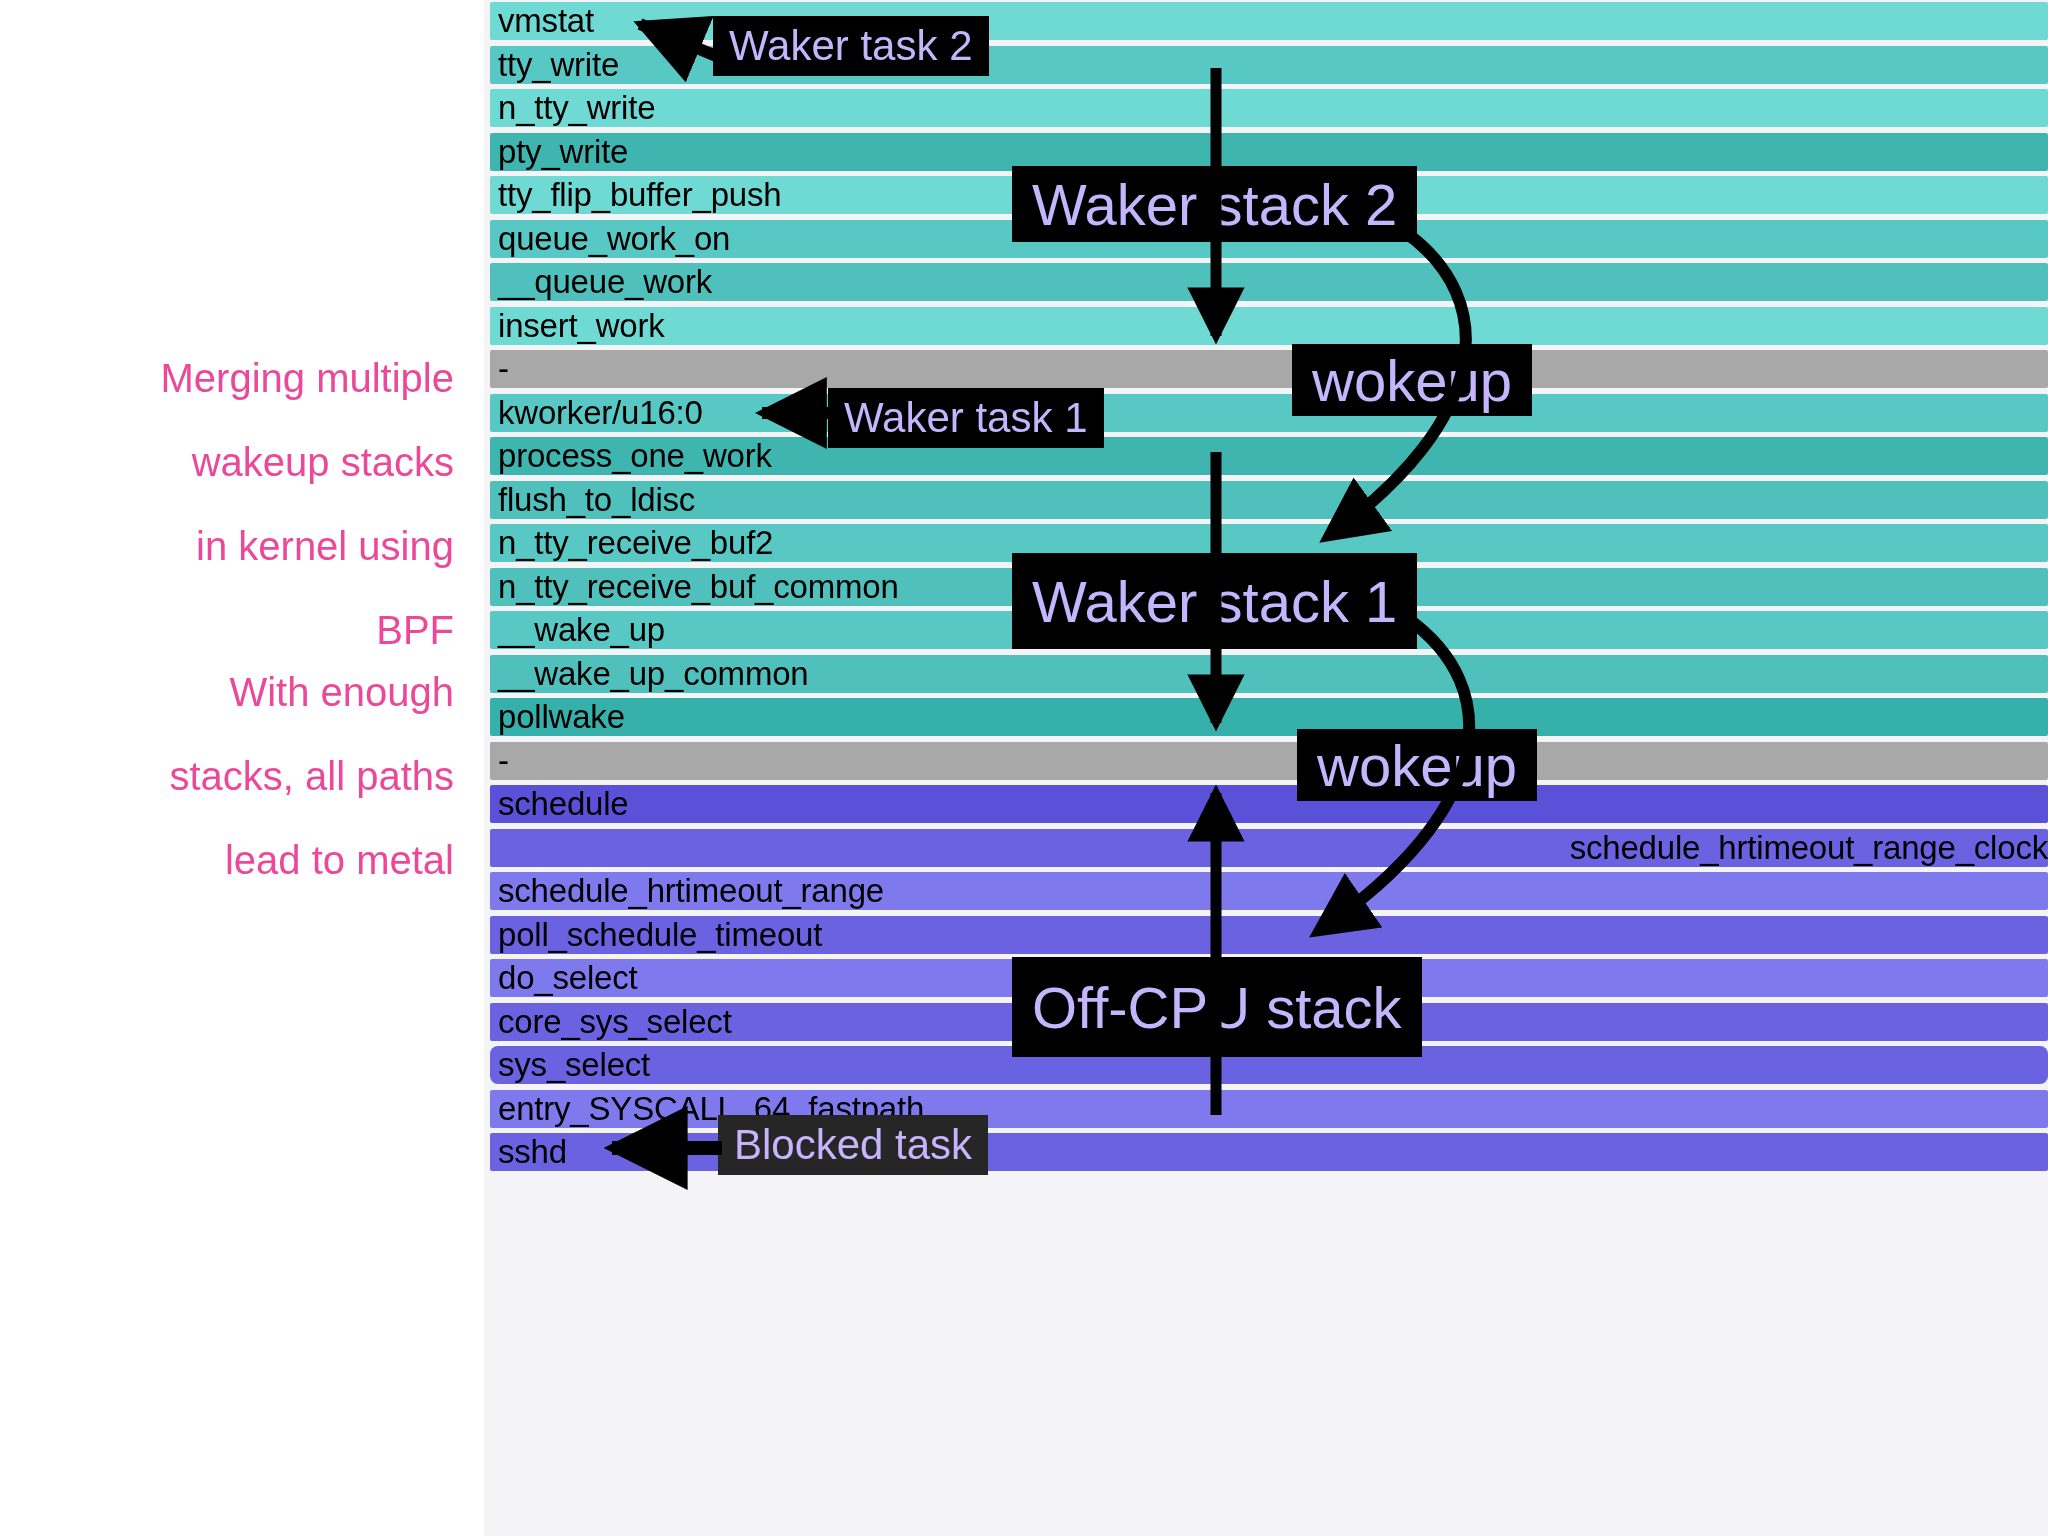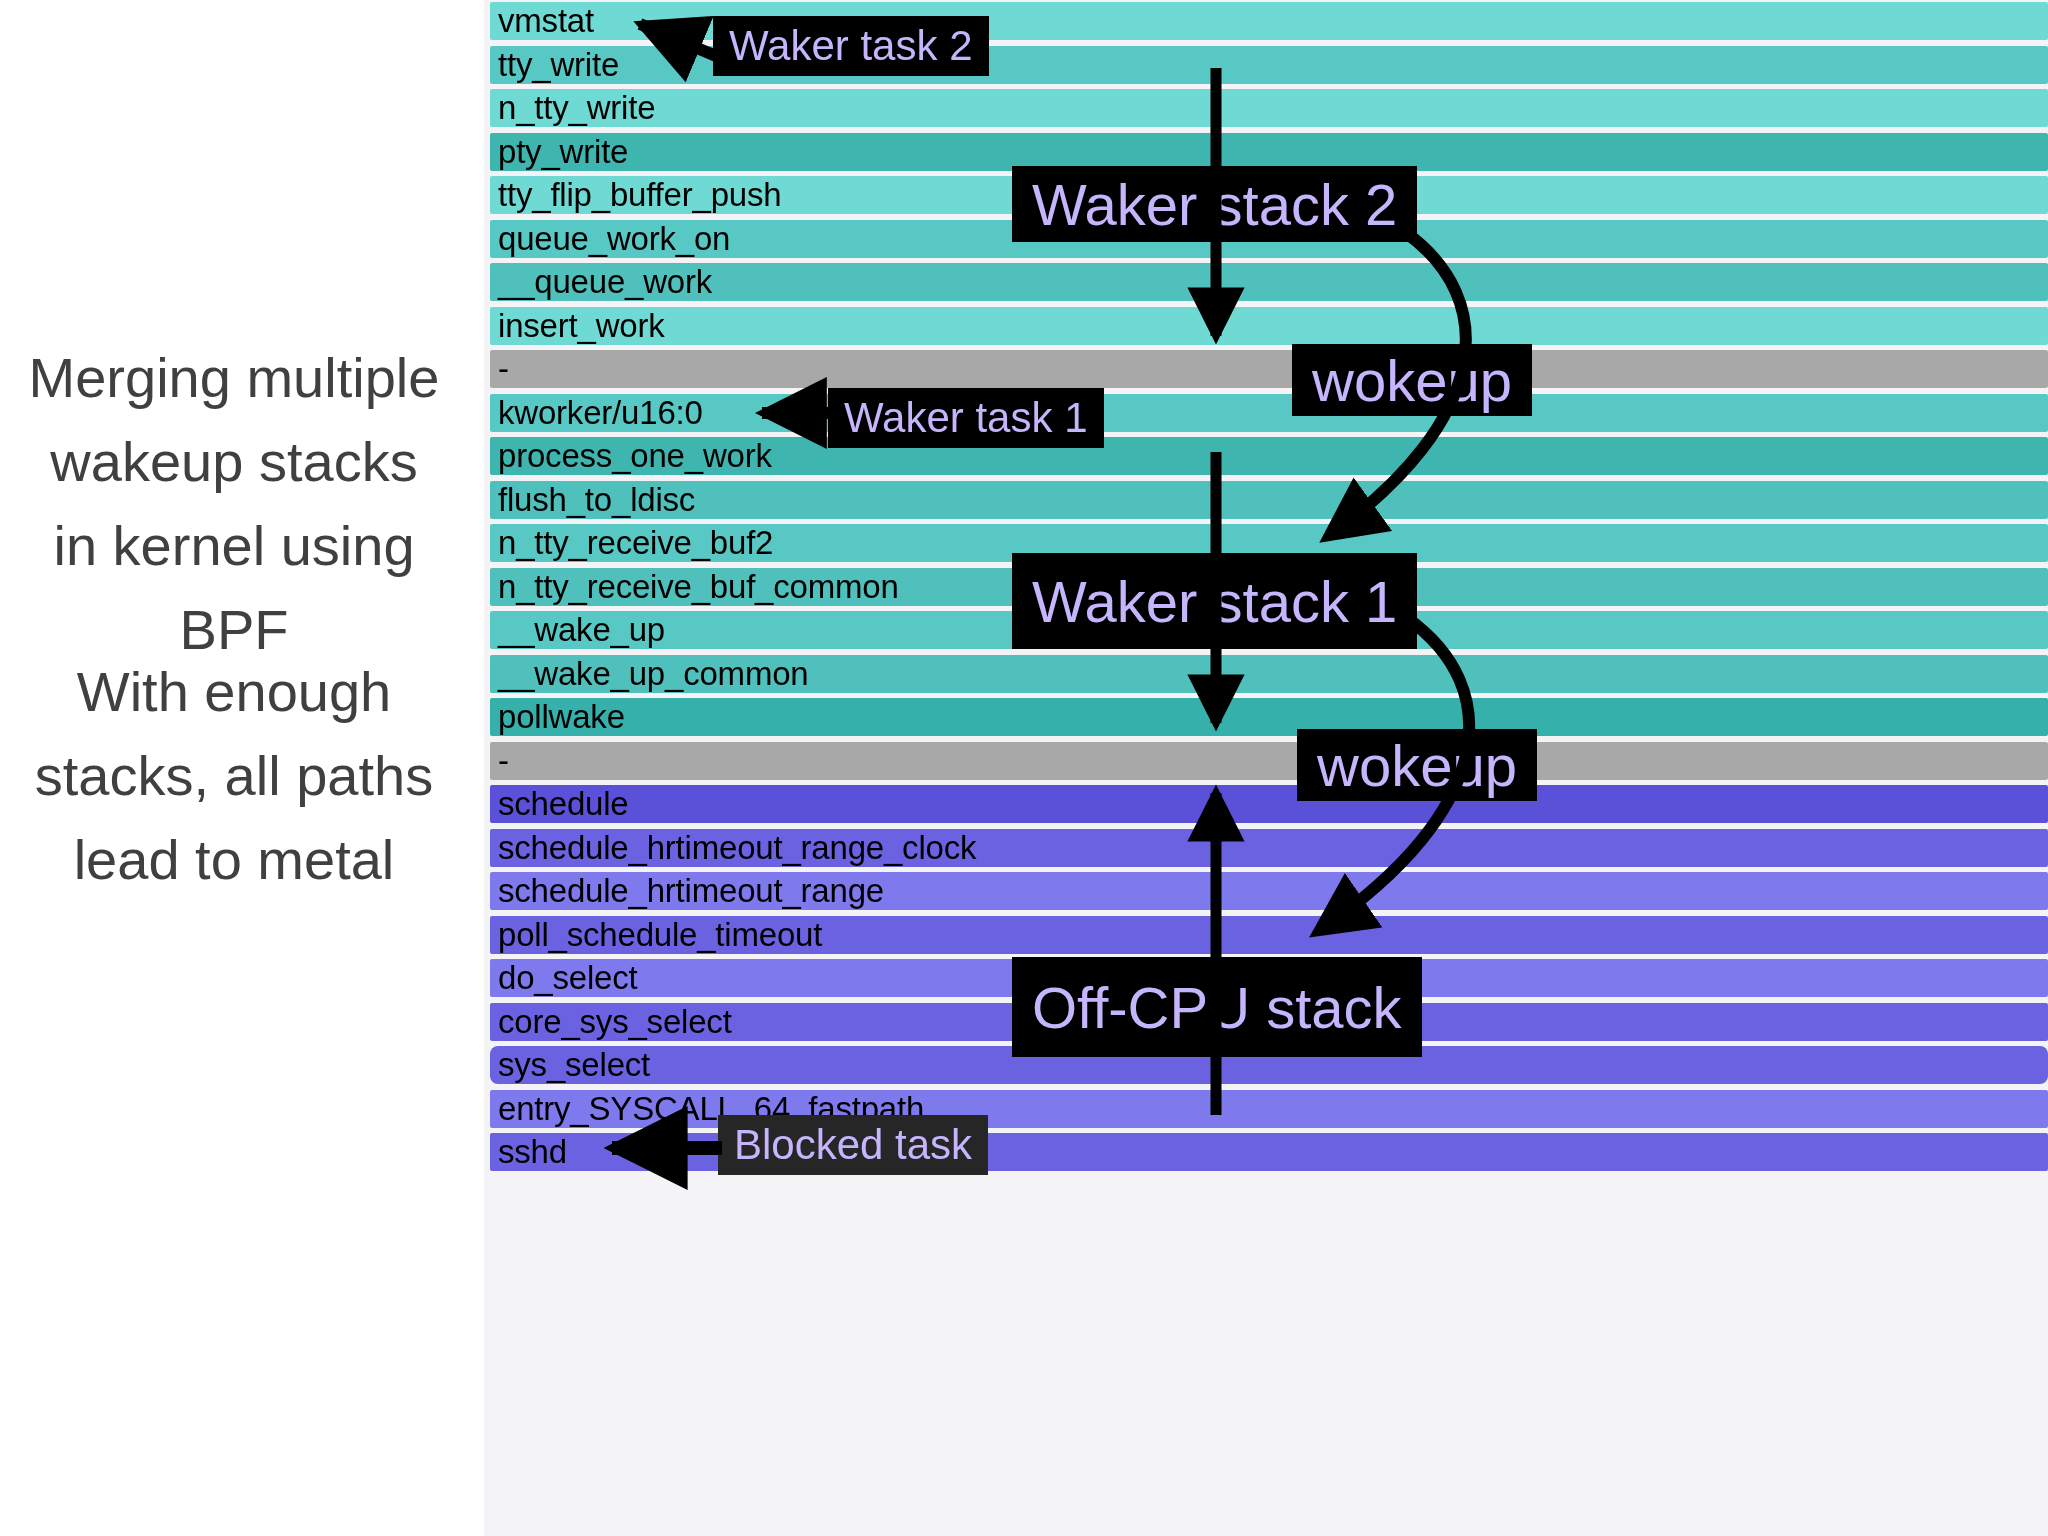--- a/index.html
+++ b/index.html
@@ -21,23 +21,23 @@
     left: 0;
     top: 0;
     width: 470px;
     height: 1536px;
     background: #ffffff;
   }
   .left-note {
     position: absolute;
     right: 16px;
     width: 440px;
-    text-align: center;
-    color: #404040;
-    font-size: 56px;
+    text-align: right;
+    color: #ec4899;
+    font-size: 40px;
     line-height: 84px;
     font-family: "Liberation Sans", sans-serif;
   }
   #note-merging { top: 336px; }
   #note-paths   { top: 650px; }
 
   
   #flamegraph {
     position: absolute;
     left: 484px;
@@ -164,21 +164,21 @@
     </div>
     <div class="frame-row" style="top: 698px; background: rgb(53, 176, 171);">
       <span class="frame-label">pollwake</span>
     </div>
     <div class="frame-row" style="top: 741.5px; background: rgb(168, 168, 168);">
       <span class="frame-label">-</span>
     </div>
     <div class="frame-row" style="top: 785px; background: rgb(91, 80, 216);">
       <span class="frame-label">schedule</span>
     </div>
-    <div class="frame-row" style="top: 828.5px; background: rgb(106, 98, 224);">
+    <div class="frame-row" style="top: 828.5px; background: rgb(106, 98, 224); justify-content: flex-end;">
       <span class="frame-label">schedule_hrtimeout_range_clock</span>
     </div>
     <div class="frame-row" style="top: 872px; background: rgb(127, 121, 238);">
       <span class="frame-label">schedule_hrtimeout_range</span>
     </div>
     <div class="frame-row" style="top: 915.5px; background: rgb(106, 98, 224);">
       <span class="frame-label">poll_schedule_timeout</span>
     </div>
     <div class="frame-row" style="top: 959px; background: rgb(127, 121, 238);">
       <span class="frame-label">do_select</span>

